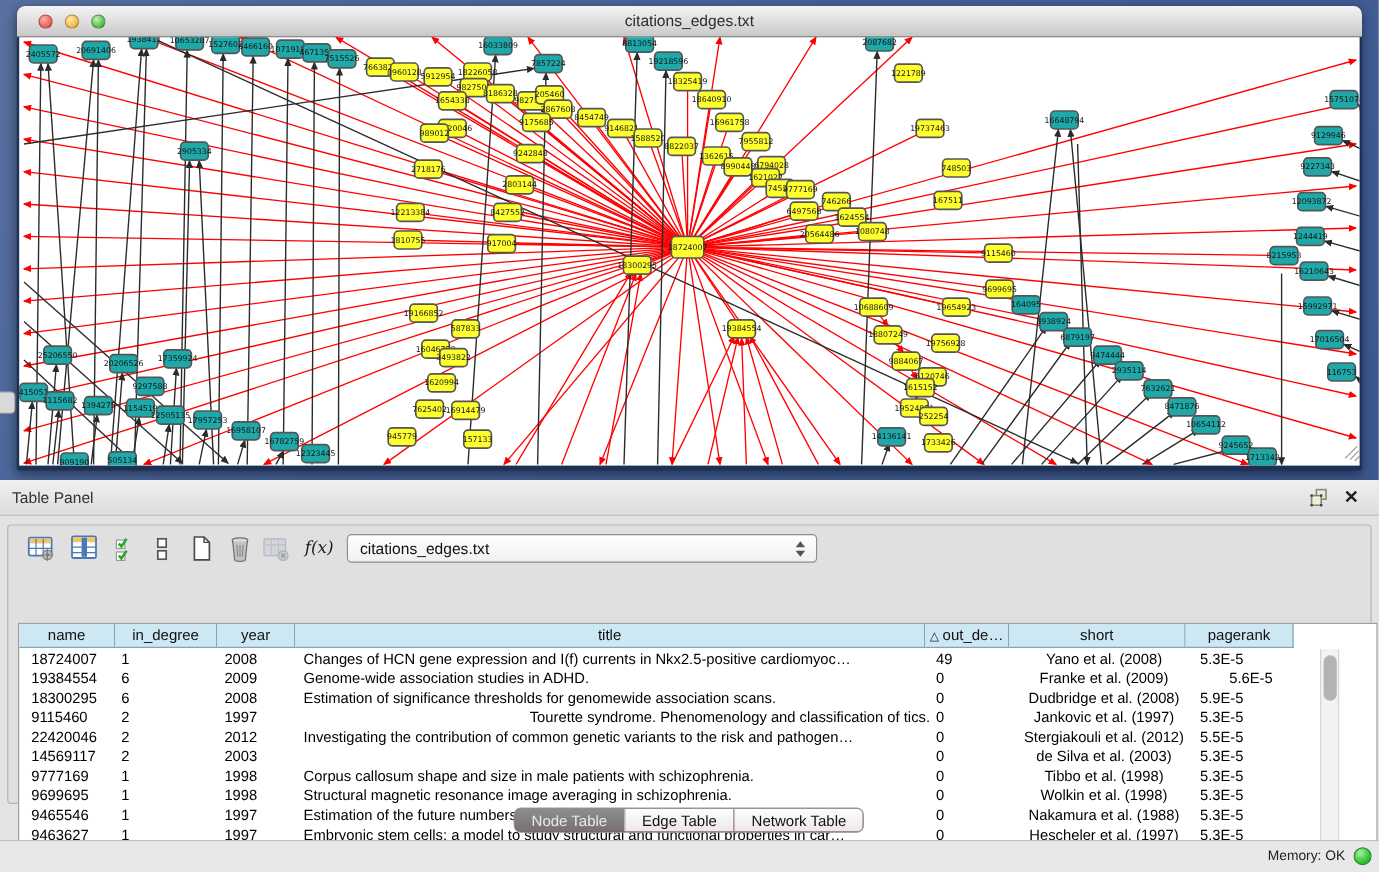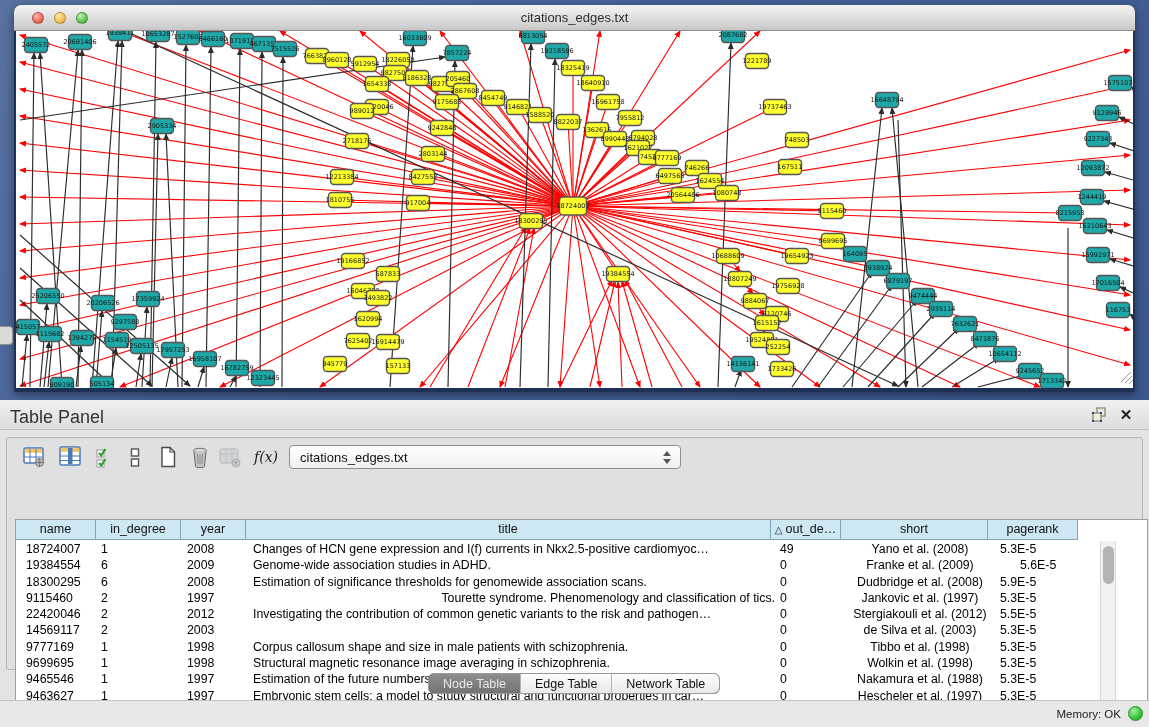--- a/index.html
+++ b/index.html
@@ -24,21 +24,21 @@
   .tl.min   { left:40px; background:radial-gradient(circle at 35% 30%,#ffe9b0,#f5bf4f 60%,#dd9f2e); }
   .tl.zoom  { left:62px; background:radial-gradient(circle at 35% 30%,#c0f3b4,#61c454 60%,#3f9e34); }
   svg.graph { position:absolute; left:2px; top:26px; background:#ffffff; }
   .panel-notch { position:absolute; left:0; top:326px; width:13px; height:19px;
     background:#d9d9d9; border:1px solid #8f8f8f; border-left:none; border-radius:0 4px 4px 0; }
 
   
   .table-panel { position:absolute; left:0; top:400px; width:1149px; height:300px; background:#e3e3e3; }
   .panel-titlebar { position:absolute; left:0; top:0; width:100%; height:30px;
     background:linear-gradient(#f0f0f0,#dddddd); border-bottom:1px solid #c2c2c2; }
-  .panel-title { position:absolute; left:10px; top:7px; font-size:18px; color:#333; }
+  .panel-title { position:absolute; left:10px; top:7px; font-size:13px; color:#333; }
   .pt-icon { position:absolute; top:6px; width:18px; height:18px; cursor:default; }
   .pt-float { right:40px; } .pt-close { right:14px; font-size:15px; font-weight:bold; color:#222; text-align:center; line-height:18px; }
 
   .tool-container { position:absolute; left:6px; top:37px; width:1137px; height:233px;
     border:1px solid #b6b6b6; border-radius:3px; background:#e0e0e0; }
   .toolbar-btn { position:absolute; top:4px; width:30px; height:30px; border:none; background:transparent; padding:2px;text-align:center; }
   .toolbar-btn svg { width:24px; height:24px; display:block; margin:auto; }
   .fx-label { font-family:"DejaVu Serif", serif; font-style:italic; font-size:14px; color:#1a1a1a; }
   .combo { position:absolute; left:282px; top:7px; width:392px; height:24px;
     background:linear-gradient(#ffffff,#f0f0f0); border:1px solid #8f8f8f; border-radius:4px; }
@@ -860,21 +860,21 @@
               <div class="td" style="width: 148px; padding-left: 0px; text-align: center;">Yano et al. (2008)</div>
               <div class="td" style="width: 91px; padding-left: 6px; text-align: left;">5.3E-5</div>
             </div>
             <div class="tr">
               <div class="td" style="width: 81px; padding-left: 10px; text-align: left;">19384554</div>
               <div class="td" style="width: 86px; padding-left: 4px; text-align: left;">6</div>
               <div class="td" style="width: 66px; padding-left: 4px; text-align: left;">2009</div>
               <div class="td" style="width: 526px; padding-left: 4px; text-align: left;">Genome-wide association studies in ADHD.</div>
               <div class="td" style="width: 71px; padding-left: 5px; text-align: left;">0</div>
               <div class="td" style="width: 148px; padding-left: 0px; text-align: center;">Franke et al. (2009)</div>
-              <div class="td" style="width: 91px; padding-left: 6px; text-align: left; margin-left: 20px;">5.6E-5</div>
+              <div class="td" style="width: 91px; padding-left: 6px; text-align: center;">5.6E-5</div>
             </div>
             <div class="tr">
               <div class="td" style="width: 81px; padding-left: 10px; text-align: left;">18300295</div>
               <div class="td" style="width: 86px; padding-left: 4px; text-align: left;">6</div>
               <div class="td" style="width: 66px; padding-left: 4px; text-align: left;">2008</div>
               <div class="td" style="width: 526px; padding-left: 4px; text-align: left;">Estimation of significance thresholds for genomewide association scans.</div>
               <div class="td" style="width: 71px; padding-left: 5px; text-align: left;">0</div>
               <div class="td" style="width: 148px; padding-left: 0px; text-align: center;">Dudbridge et al. (2008)</div>
               <div class="td" style="width: 91px; padding-left: 6px; text-align: left;">5.9E-5</div>
             </div>

